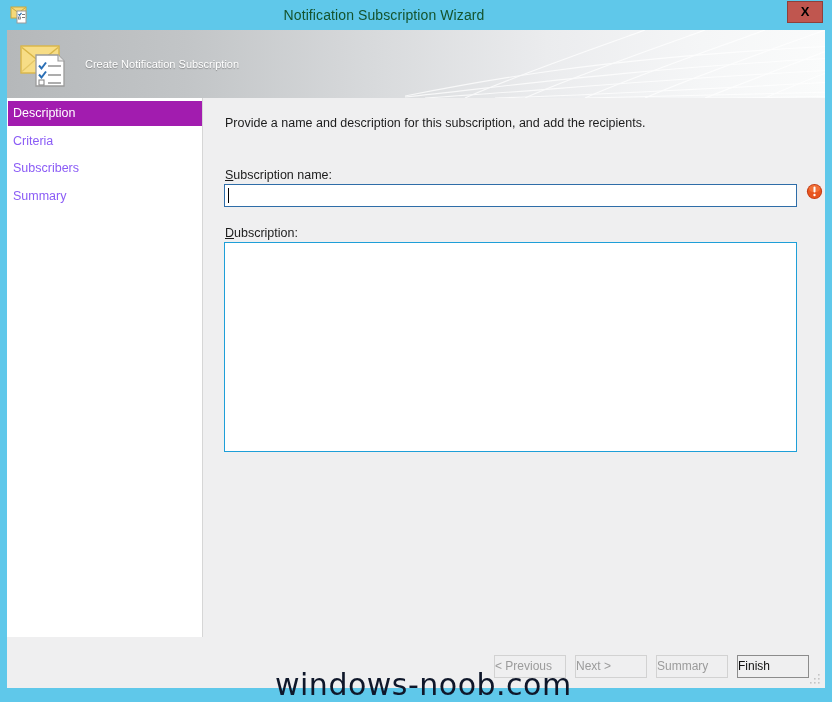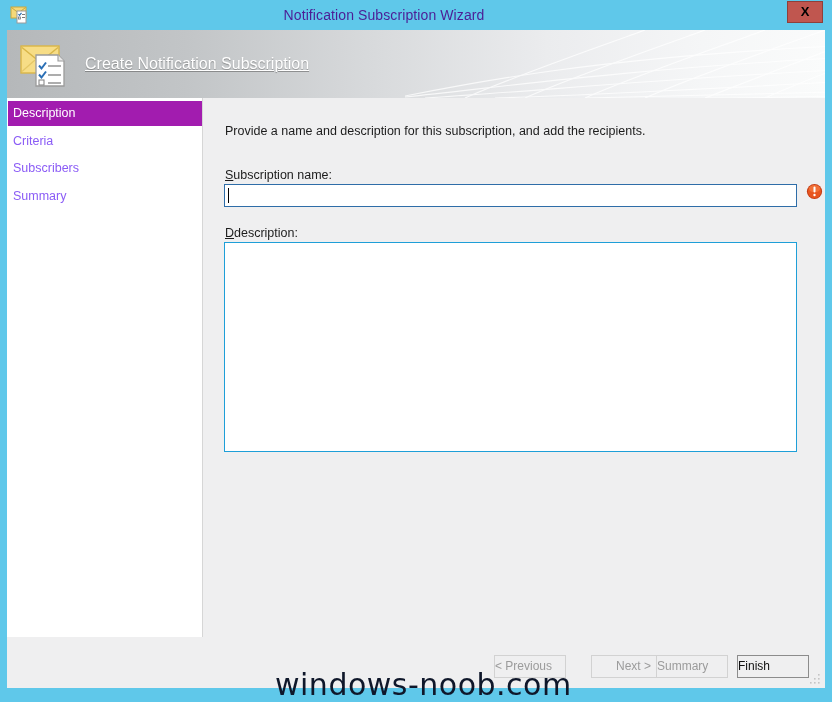--- a/index.html
+++ b/index.html
@@ -38,21 +38,21 @@
     width: 20px; height: 20px;
   }
   .titlebar-title {
     position: absolute;
     left: 0; top: 0;
     width: 768px;
     height: 30px;
     line-height: 30px;
     text-align: center;
     font-size: 14px;
-    color: #4c1d95;
+    color: #14532d;
     letter-spacing: 0.1px;
   }
   .close-button {
     position: absolute;
     right: 9px; top: 1px;
     width: 36px; height: 22px;
     background: #c0564f;
     border: 1px solid #8f3f3a;
     box-sizing: border-box;
     color: #000000;
@@ -81,24 +81,23 @@
   .banner-icon {
     position: absolute;
     left: 12px; top: 8px;
     width: 52px; height: 52px;
   }
   .banner-title {
     position: absolute;
     left: 78px; top: 0;
     height: 72px;
     line-height: 68px;
-    font-size: 16px;
+    font-size: 11px;
     color: #ffffff;
     text-shadow: 0 1px 1px rgba(90,90,90,0.55);
-    text-decoration: underline;
   }
 
   
   .body-area {
     position: absolute;
     left: 7px; top: 98px;
     width: 818px;
     height: 590px;
     background: #efeff0;
   }
@@ -134,21 +133,21 @@
   
   .content {
     position: absolute;
     left: 196px; top: 0;
     width: 622px;
     height: 539px;
     background: #efeff0;
   }
   .intro-text {
     position: absolute;
-    left: 22px; top: 26px;
+    left: 22px; top: 18px;
     font-size: 12.5px;
     color: #1c1c1c;
     white-space: nowrap;
   }
   .field-label {
     position: absolute;
     font-size: 12.5px;
     color: #1c1c1c;
   }
   .label-name { left: 22px; top: 70px; }
@@ -206,21 +205,21 @@
   .btn.disabled {
     border: 1px solid #d2d2d2;
     color: #9b9b9b;
     cursor: default;
   }
   .btn.enabled {
     border: 1px solid #8c8c8c;
     color: #111111;
   }
   .btn-prev   { left: 487px; }
-  .btn-next   { left: 584px; padding-left: 24px; }
+  .btn-next   { left: 568px; }
   .btn-finish { left: 649px; }
   .btn-cancel { left: 730px; }
 
   .grip {
     position: absolute;
     right: 4px; bottom: 3px;
     width: 12px; height: 12px;
     opacity: 0.5;
   }
 
@@ -322,21 +321,21 @@
       <div class="error-icon">
         <svg width="17" height="17" viewBox="0 0 17 17">
           <circle cx="8.5" cy="8.5" r="7.6" fill="#c33a12"></circle>
           <circle cx="8.5" cy="8.5" r="6.6" fill="#e8551f"></circle>
           <ellipse cx="8.5" cy="5.6" rx="5.6" ry="3.6" fill="#f47a40" opacity="0.75"></ellipse>
           <rect x="7.5" y="3.6" width="2" height="6" rx="1" fill="#ffffff"></rect>
           <circle cx="8.5" cy="12" r="1.2" fill="#ffffff"></circle>
         </svg>
       </div>
 
-      <div class="field-label label-desc"><span class="acc">D</span><span>description:</span></div>
+      <div class="field-label label-desc"><span class="acc">D</span><span>ubscription:</span></div>
 
       <div class="desc-input"></div>
 
     </div>
 
     <div class="footer">
       <div class="btn disabled btn-prev">&lt; Previous</div>
       <div class="btn disabled btn-next">Next &gt;</div>
       <div class="btn disabled btn-finish">Summary</div>
       <div class="btn enabled btn-cancel">Finish</div>

